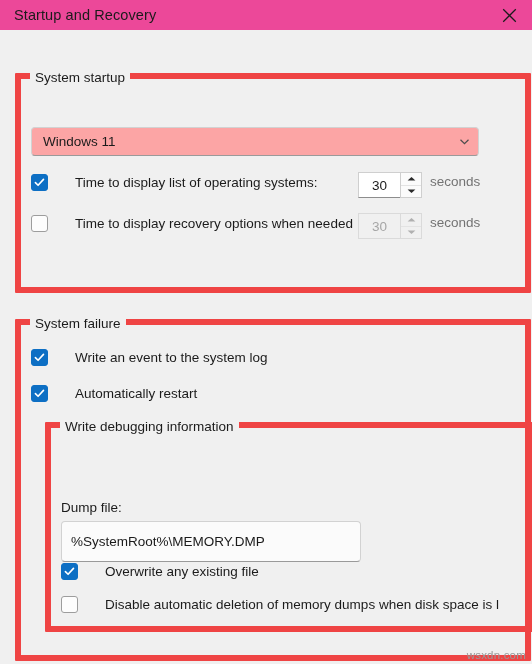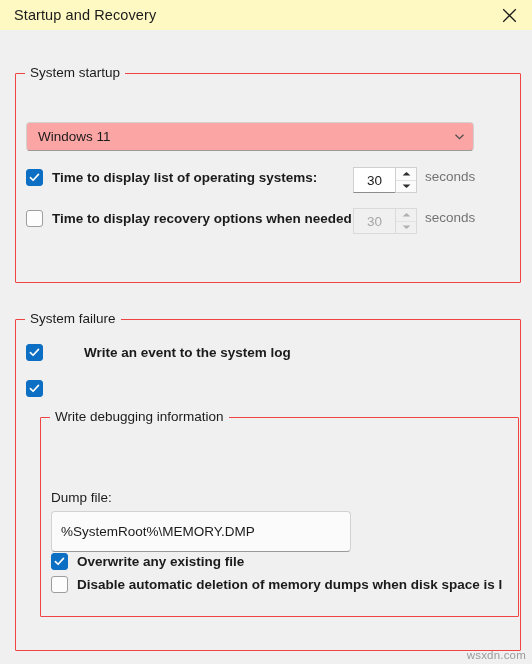--- a/index.html
+++ b/index.html
@@ -15,21 +15,21 @@
     color: #1b1b1b;
     overflow: hidden;
     position: relative;
   }
 
   
   .titlebar {
     position: absolute;
     left: 0; top: 0;
     width: 532px; height: 30px;
-    background: #fef9c3;
+    background: #ec4899;
     display: flex;
     align-items: center;
   }
   .title-text {
     margin-left: 14px;
     font-size: 14.5px;
     color: #1b1b1b;
     letter-spacing: 0.1px;
   }
   .close-btn {
@@ -47,21 +47,21 @@
   .client {
     position: absolute;
     left: 0; top: 30px;
     width: 532px; height: 634px;
     background: #f0f0f0;
   }
 
   
   .groupbox {
     position: absolute;
-    border: 1px solid #ef4444;
+    border: 6px solid #ef4444;
     border-radius: 1px;
     background: transparent;
   }
   .group-label {
     position: absolute;
     top: -9px;
     left: 9px;
     background: #f0f0f0;
     padding: 0 5px;
     font-size: 13.5px;
@@ -147,24 +147,23 @@
   .cb.on {
     background: #0d6fc4;
     border: 1px solid #0d6fc4;
   }
   .cb.off {
     background: #fdfdfd;
     border: 1px solid #9d9d9d;
   }
   .cb svg { display: block; }
   .cbrow .cbtxt {
-    margin-left: 9px;
-    font-size: 13.5px;
-    color: #1b1b1b;
-    font-weight: bold;
+    margin-left: 27px;
+    font-size: 13.5px;
+    color: #1b1b1b;
   }
 
   
   .spin {
     position: absolute;
     height: 26px;
     display: flex;
     box-sizing: border-box;
     text-align: center;
   }
@@ -304,35 +303,36 @@
       </div>
     </div>
     <div class="clip-right" style="left:409px; top:136px; width:78px; height:20px;">
       <div class="unit" style="left:0; top:0;">seconds</div>
     </div>
   </div>
 
   <div class="groupbox" id="group-system-failure">
     <div class="group-label">System failure</div>
 
-    <div class="cbrow" style="left:10px; top:24px;gap:32px;">
+    <div class="cbrow" style="left:10px; top:24px;">
       <span class="cb on">
         <svg width="11" height="11" viewBox="0 0 11 11">
           <path d="M1.4 5.6 L4.1 8.3 L9.5 2.4" stroke="#ffffff" stroke-width="1.6" fill="none" stroke-linecap="round" stroke-linejoin="round"></path>
         </svg>
       </span>
       <span class="cbtxt">Write an event to the system log</span>
     </div>
 
     <div class="cbrow" style="left:10px; top:60px;">
       <span class="cb on">
         <svg width="11" height="11" viewBox="0 0 11 11">
           <path d="M1.4 5.6 L4.1 8.3 L9.5 2.4" stroke="#ffffff" stroke-width="1.6" fill="none" stroke-linecap="round" stroke-linejoin="round"></path>
         </svg>
       </span>
+      <span class="cbtxt">Automatically restart</span>
     </div>
 
     <div class="groupbox" id="group-write-debug">
       <div class="group-label">Write debugging information</div>
 
 
       <div class="lbl" style="left:10px; top:72px;">Dump file:</div>
 
       <div class="textbox" style="left:10px; top:93px; width:300px; height:41px;">
         <div class="tb-text">%SystemRoot%\MEMORY.DMP</div>
@@ -340,21 +340,21 @@
 
       <div class="cbrow" style="left:10px; top:135px;">
         <span class="cb on">
           <svg width="11" height="11" viewBox="0 0 11 11">
             <path d="M1.4 5.6 L4.1 8.3 L9.5 2.4" stroke="#ffffff" stroke-width="1.6" fill="none" stroke-linecap="round" stroke-linejoin="round"></path>
           </svg>
         </span>
         <span class="cbtxt">Overwrite any existing file</span>
       </div>
 
-      <div class="clip-right" style="left:10px; top:156px; width:462px; height:24px;text-align:center;">
+      <div class="clip-right" style="left:10px; top:166px; width:462px; height:24px;text-align:center;">
         <div class="cbrow" style="left:0; top:2px;">
           <span class="cb off"></span>
           <span class="cbtxt">Disable automatic deletion of memory dumps when disk space is l</span>
         </div>
       </div>
     </div>
   </div>
 
   <div class="watermark">wsxdn.com</div>
 </div>

